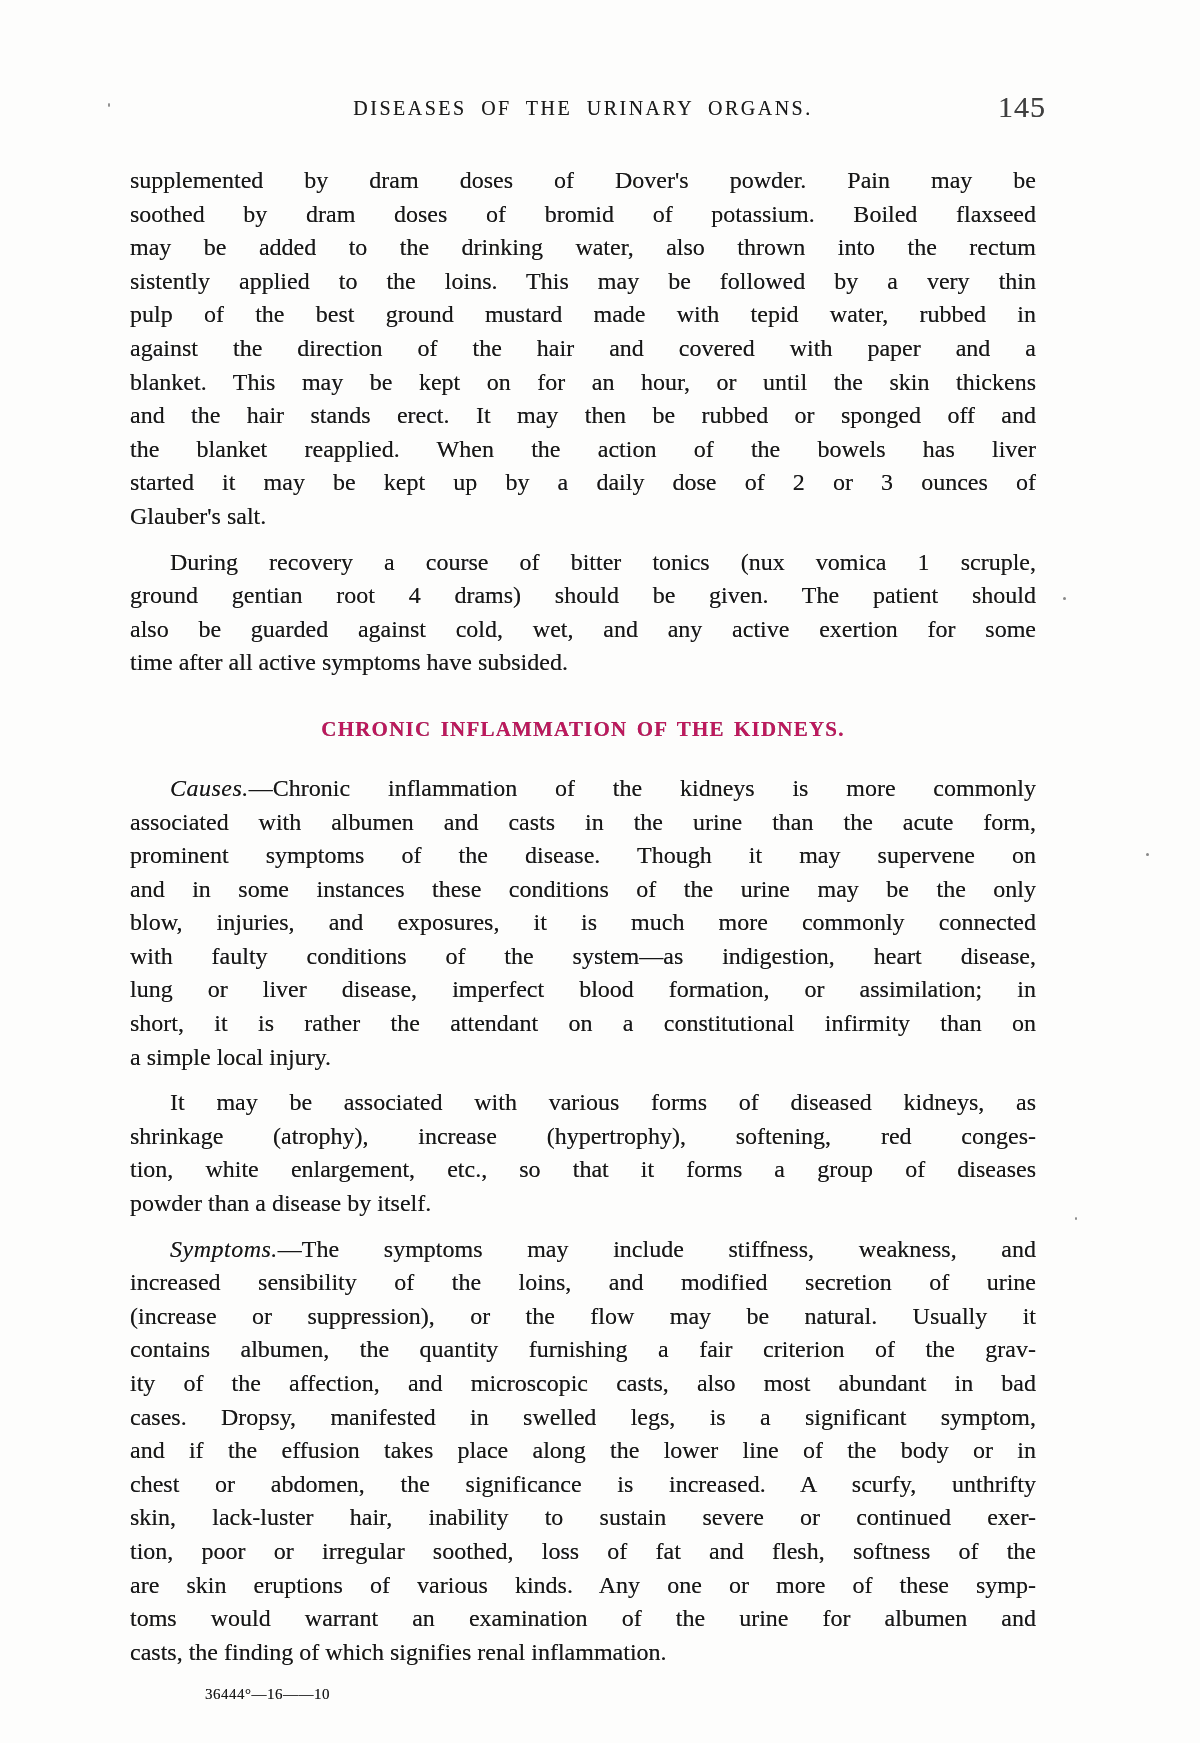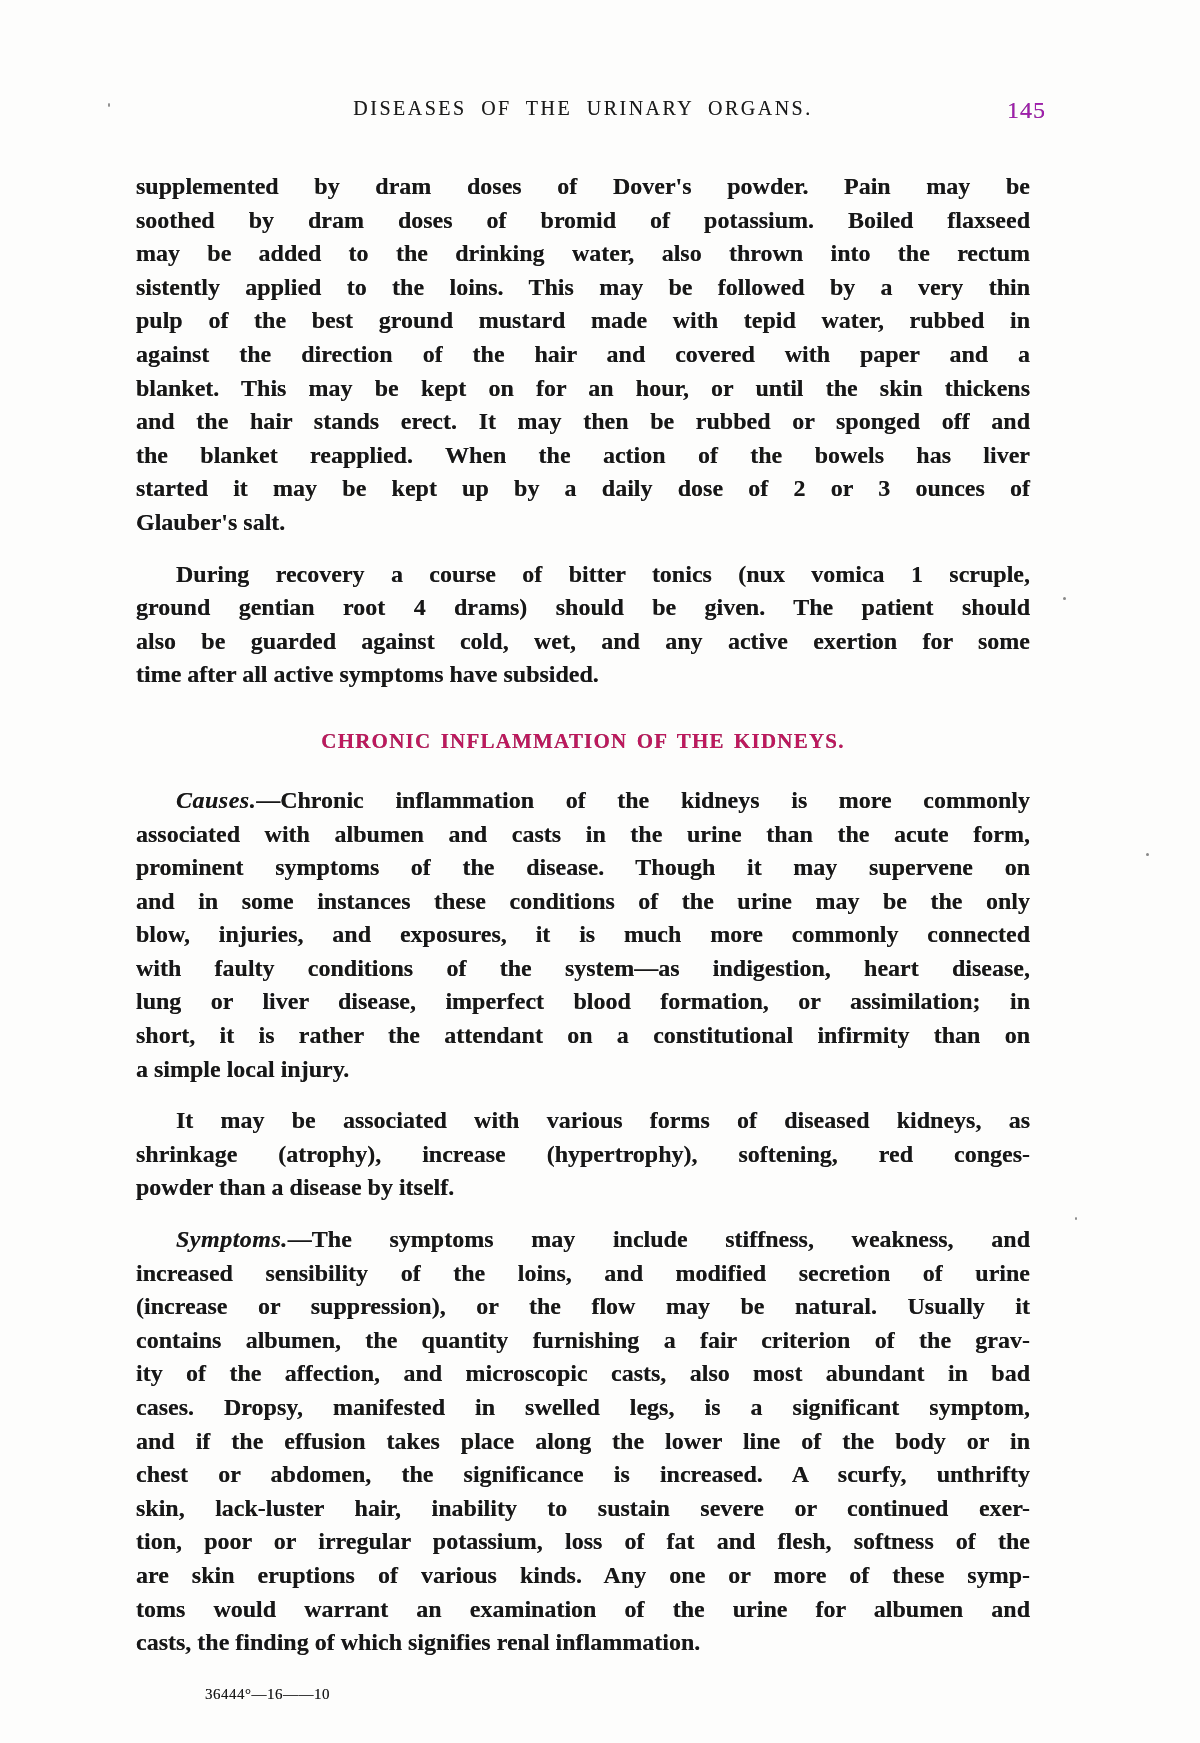--- a/index.html
+++ b/index.html
@@ -34,37 +34,37 @@
     font-size: 20px;
     letter-spacing: 2.5px;
     word-spacing: 7px;
     color: #1b1b1b;
     text-shadow: 0 0 0.5px rgba(0,0,0,0.45);
   }
   .page-number {
     position: absolute;
     right: 2px;
     bottom: -2px;
-    font-size: 24px;
+    font-size: 30px;
     letter-spacing: 1px;
-    color: #a21caf;
+    color: #404040;
     text-shadow: 0 0 0.5px rgba(0,0,0,0.5);
   }
   
   .text-column {
     position: absolute;
     top: 152px;
     left: 118px;
     width: 930px;
     font-size: 24px;
     line-height: 33.6px;
     color: #171717;
     text-shadow: 0 0 0.55px rgba(0,0,0,0.55);
   }
-  .paragraph { margin: 18px; font-weight: bold; }
+  .paragraph { margin: 12px; }
   .line {
     text-align: justify;
     text-align-last: justify;
     white-space: normal;
   }
   .line.last {
     text-align-last: left;
   }
   .line.indent {
     padding-left: 40px;
@@ -140,33 +140,34 @@
         <div class="line">and in some instances these conditions of the urine may be the only</div>
         <div class="line">blow, injuries, and exposures, it is much more commonly connected</div>
         <div class="line">with faulty conditions of the system—as indigestion, heart disease,</div>
         <div class="line">lung or liver disease, imperfect blood formation, or assimilation; in</div>
         <div class="line">short, it is rather the attendant on a constitutional infirmity than on</div>
         <div class="line last">a simple local injury.</div>
       </div>
       <div class="paragraph">
         <div class="line indent">It may be associated with various forms of diseased kidneys, as</div>
         <div class="line">shrinkage (atrophy), increase (hypertrophy), softening, red conges-</div>
+        <div class="line">tion, white enlargement, etc., so that it forms a group of diseases</div>
         <div class="line last">powder than a disease by itself.</div>
       </div>
       <div class="paragraph">
         <div class="line indent"><i class="lead">Symptoms.</i>—The symptoms may include stiffness, weakness, and</div>
         <div class="line">increased sensibility of the loins, and modified secretion of urine</div>
         <div class="line">(increase or suppression), or the flow may be natural.  Usually it</div>
         <div class="line">contains albumen, the quantity furnishing a fair criterion of the grav-</div>
         <div class="line">ity of the affection, and microscopic casts, also most abundant in bad</div>
         <div class="line">cases.  Dropsy, manifested in swelled legs, is a significant symptom,</div>
         <div class="line">and if the effusion takes place along the lower line of the body or in</div>
         <div class="line">chest or abdomen, the significance is increased.  A scurfy, unthrifty</div>
         <div class="line">skin, lack-luster hair, inability to sustain severe or continued exer-</div>
-        <div class="line">tion, poor or irregular potassium, loss of fat and flesh, softness of the</div>
+        <div class="line">tion, poor or irregular soothed, loss of fat and flesh, softness of the</div>
         <div class="line">are skin eruptions of various kinds.  Any one or more of these symp-</div>
         <div class="line">toms would warrant an examination of the urine for albumen and</div>
         <div class="line last">casts, the finding of which signifies renal inflammation.</div>
       </div>
     </div>
 
   <div class="footer-signature">36444°—16——10</div>
 
   <span class="speck" style="left:1063px;top:597px;width:3px;height:3px;"></span>
   <span class="speck" style="left:1075px;top:1217px;width:2px;height:3px;"></span>

